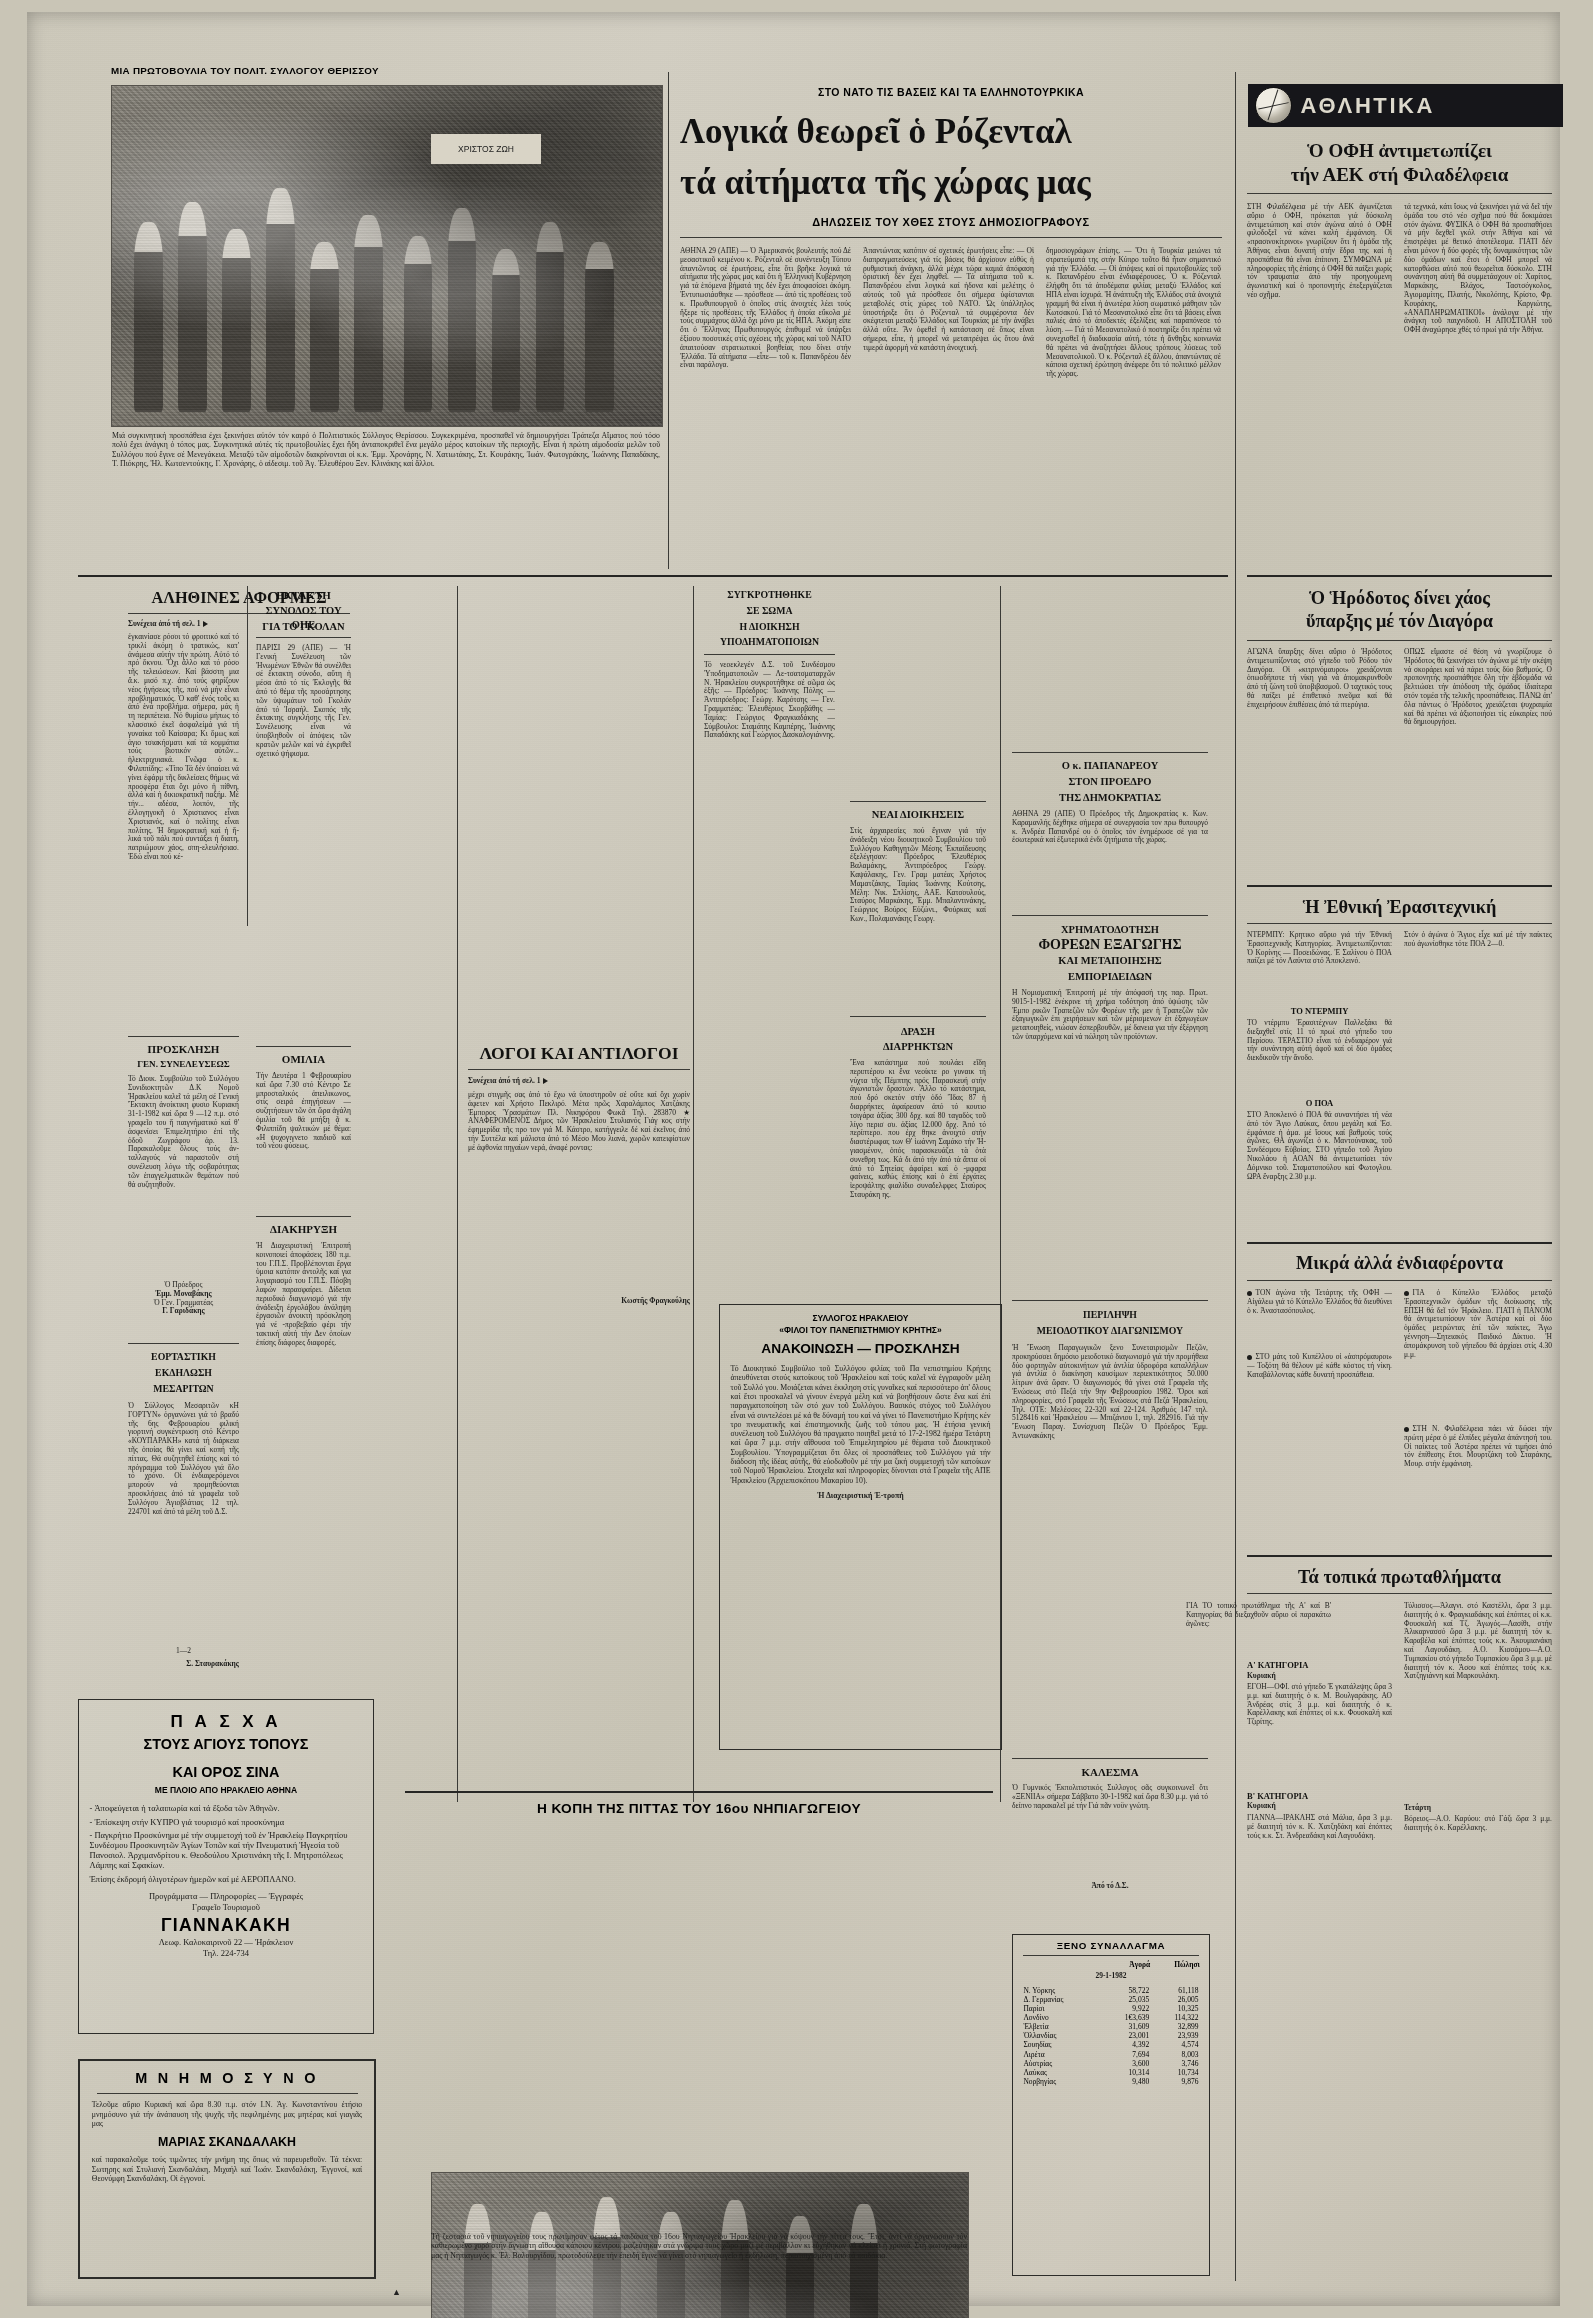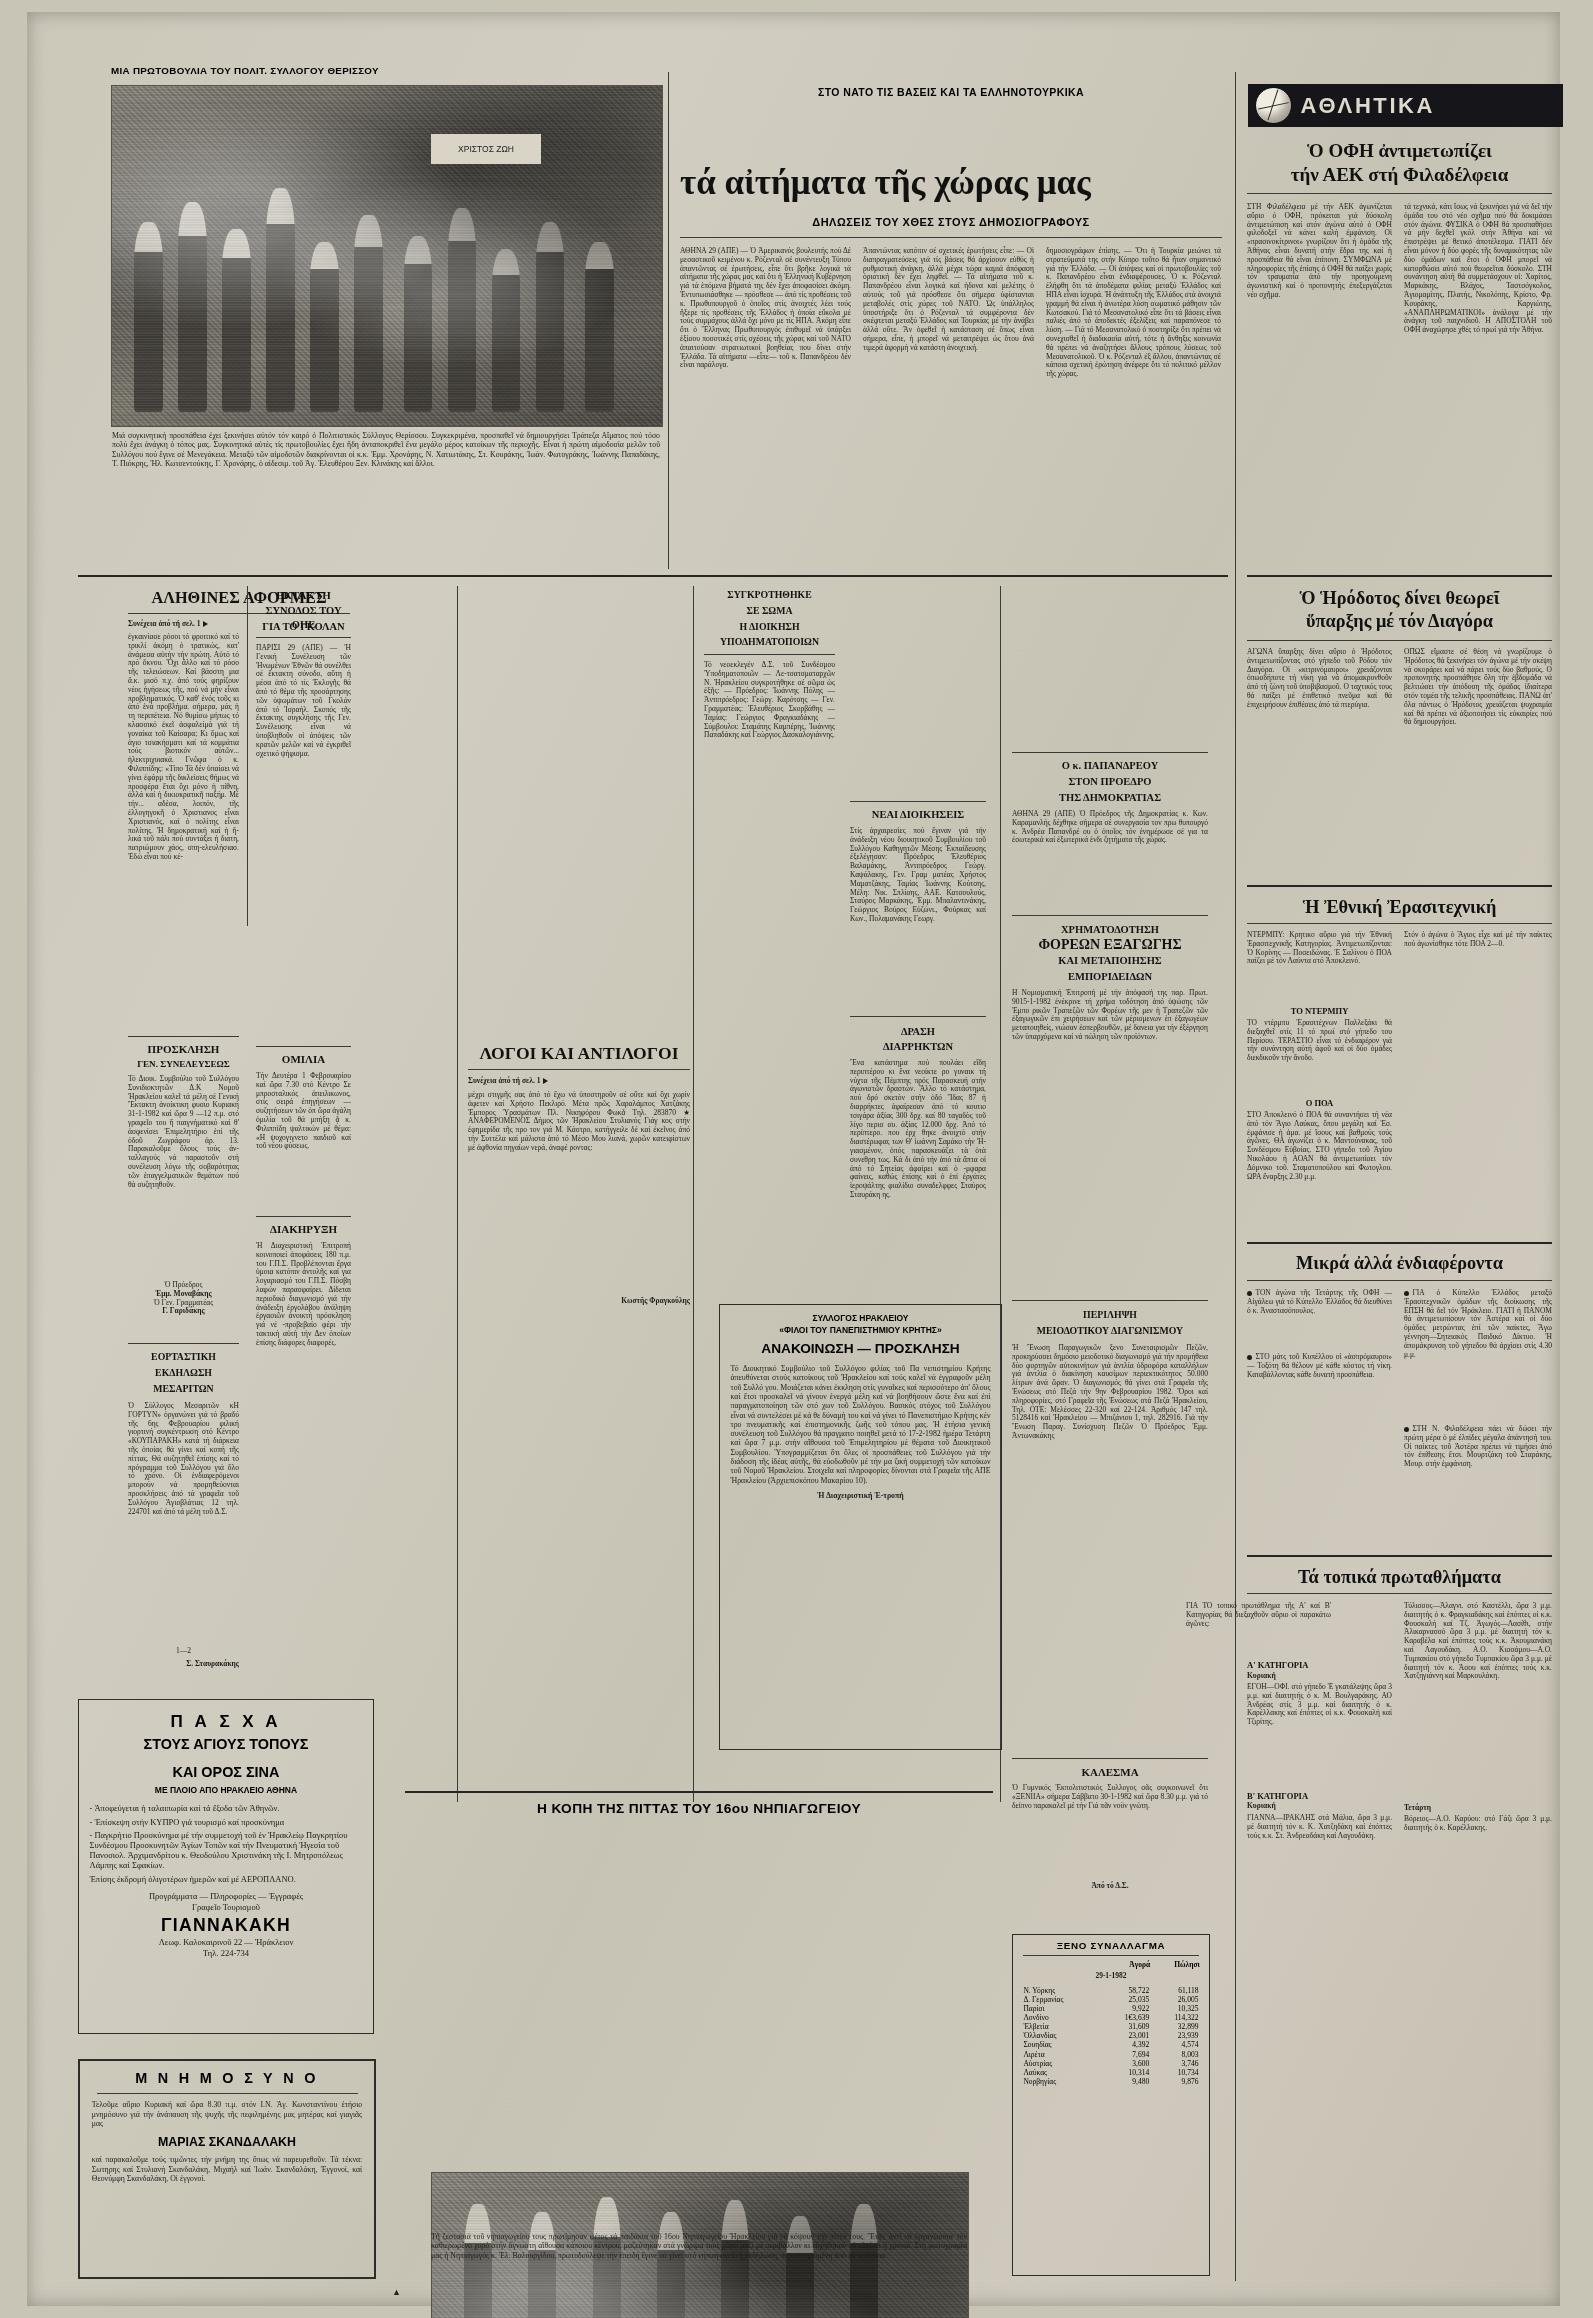--- a/index.html
+++ b/index.html
@@ -104,20 +104,21 @@
       <span style="left:77%;height:56%"></span>
         <span style="left:86%;height:50%"></span>
     </div>
     <div style="position:absolute;left:58%;top:14%;width:20%;height:9%;background:#d9d4c6;color:#222;font-size:8.5px;display:flex;align-items:center;justify-content:center;z-index:3;font-family:'Liberation Sans',sans-serif;">ΧΡΙΣΤΟΣ ΖΩΗ</div>
   </div>
   <div class="blk tiny2 just" style="left:112px;top:431px;width:548px;">Μιά συγκινητική προσπάθεια έχει ξεκινήσει αὐτόν τόν καιρό ὁ Πολιτιστικός Σύλλογος Θερίσσου. Συγκεκριμένα, προσπαθεῖ νά δημιουργήσει Τράπεζα Αἵματος πού τόσο πολύ ἔχει ἀνάγκη ὁ τόπος μας. Συγκινητικά αὐτές τίς πρωτοβουλίες ἔχει ἤδη ἀνταποκριθεῖ ἕνα μεγάλο μέρος κατοίκων τῆς περιοχῆς. Εἶναι ἡ πρώτη αἱμοδοσία μελῶν τοῦ Συλλόγου πού ἔγινε σέ Μενεγάκεια. Μεταξύ τῶν αἱμοδοτῶν διακρίνονται οἱ κ.κ. Ἐμμ. Χρονάρης, Ν. Χατιωτάκης, Στ. Κουράκης, Ἰωάν. Φωτογράκης, Ἰωάννης Παπαδάκης, Τ. Πιόκρης, Ἠλ. Κωτσεντούκης, Γ. Χρονάρης, ὁ αἰδεσιμ. τοῦ Ἁγ. Ἐλευθέρου Ξεν. Κλινάκης καί ἄλλοι.</div>
 
   <div class="col-rule" style="left:668px;top:72px;height:497px;"></div>
 
   <div class="blk sans ctr" style="left:693px;top:86px;width:516px;font-size:10.5px;font-weight:bold;letter-spacing:0.4px;">ΣΤΟ ΝΑΤΟ ΤΙΣ ΒΑΣΕΙΣ ΚΑΙ ΤΑ ΕΛΛΗΝΟΤΟΥΡΚΙΚΑ</div>
+  <div class="blk hdl" style="left:680px;top:111px;width:542px;font-size:35px;line-height:41px;">Λογικά θεωρεῖ ὁ Ρόζενταλ</div>
   <div class="blk hdl" style="left:680px;top:162px;width:542px;font-size:35px;line-height:41px;">τά αἰτήματα τῆς χώρας μας</div>
   <div class="blk sans ctr" style="left:693px;top:216px;width:516px;font-size:11px;font-weight:bold;letter-spacing:0.5px;">ΔΗΛΩΣΕΙΣ ΤΟΥ ΧΘΕΣ ΣΤΟΥΣ ΔΗΜΟΣΙΟΓΡΑΦΟΥΣ</div>
   <div class="hrule" style="left:680px;top:237px;width:542px;"></div>
 
   <div class="blk tiny just" style="left:680px;top:247px;width:171px;">ΑΘΗΝΑ 29 (ΑΠΕ) — Ὁ Ἀμερικανός βουλευτής πού Δέ μεσαστικοῦ κειμένου κ. Ρόζενταλ σέ συνέντευξη Τύπου ἀπαντῶντας σέ ἐρωτήσεις, εἶπε ὅτι βρῆκε λογικά τά αἰτήματα τῆς χώρας μας καί ὅτι ἡ Ἑλληνική Κυβέρνηση γιά τά ἑπόμενα βήματά της δέν ἔχει ἀποφασίσει ἀκόμη. Ἐντυπωσιάσθηκε — πρόσθεσε — ἀπό τίς προθέσεις τοῦ κ. Πρωθυπουργοῦ ὁ ὁποῖος στίς ἀνοιχτές λέει τούς ἤξερε τίς προθέσεις τῆς Ἑλλάδος ἡ ὁποία εὔκολα μέ τούς συμμάχους ἀλλά ὄχι μόνο με τίς ΗΠΑ. Ἀκόμη εἶπε ὅτι ὁ Ἕλληνας Πρωθυπουργός ἐπιθυμεῖ νά ὑπάρξει ἐξίσου ποσοτικές στίς σχέσεις τῆς χώρας καί τοῦ ΝΑΤΟ ἀπαιτούσαν στρατιωτικοί βοηθείας που δίνει στήν Ἑλλάδα. Τά αἰτήματα —εἶπε— τοῦ κ. Παπανδρέου δέν εἶναι παράλογα.</div>
   <div class="blk tiny just" style="left:863px;top:247px;width:171px;">Ἀπαντώντας κατόπιν σέ σχετικές ἐρωτήσεις εἶπε: — Οἱ διαπραγματεύσεις γιά τίς βάσεις θά ἀρχίσουν εὐθύς ἡ ρυθμιστική ἀνάγκη, ἀλλά μέχρι τώρα καμιά ἀπόφαση ὁριστική δέν ἔχει ληφθεῖ. — Τά αἰτήματα τοῦ κ. Παπανδρέου εἶναι λογικά καί ἡδονα καί μελέτης ὁ αὐτούς τοῦ γιά πρόσθεσε ὅτι σήμερα ὑφίστανται μεταβολές στίς χώρες τοῦ ΝΑΤΟ. Ὡς ὑπάλληλος ὑποστήριξε ὅτι ὁ Ρόζενταλ τά συμφέροντα δέν σκέφτεται μεταξύ Ἑλλάδος καί Τουρκίας μέ τήν ἀνάβει ἀλλά οὔτε. Ἂν ὁφεθεῖ ἡ κατάσταση σέ ὅπως εἶναι σήμερα, εἶπε, ἡ μπορεῖ νά μεταιτρέψει ὡς ὅτου ἀνά τιμερά ἀφορμή νά κατάστη ἀνοιχτική.</div>
   <div class="blk tiny just" style="left:1046px;top:247px;width:175px;">δημοσιογράφων ἐπίσης. — Ὅτι ἡ Τουρκία μειώνει τά στρατεύματά της στήν Κύπρο τοῦτο θά ἦταν σημαντικό γιά τήν Ἑλλάδα. — Οἱ ἀπόψεις καί οἱ πρωτοβουλίες τοῦ κ. Παπανδρέου εἶναι ἐνδιαφέρουσες. Ὁ κ. Ρόζενταλ ἐλήφθη ὅτι τά ἀποδέματα φιλίας μεταξύ Ἑλλάδος καί ΗΠΑ εἶναι ἰσχυρά. Ἡ ἀνάπτυξη τῆς Ἑλλάδος στά ἀνοιχτά γραμμή θά εἶναι ἡ ἀνωτέρα λύση σωματικό μάθησιν τῶν Κωτσακού. Γιά τό Μεσανατολικό εἶπε ὅτι τά βάσεις εἶναι παλιές ἀπό τό ἀποδεκτές ἐξελίξεις καί παραπόνεσε τό λύση. — Γιά τό Μεσανατολικό ὁ ποστηρίξε ὅτι πρέπει νά συνεχισθεῖ ἡ διαδικασία αὐτή, τότε ἡ ἄνθηξις κοινωνία θά πρέπει νά ἀναζητήσει ἄλλους τρόπους λύσεως τοῦ Μεσανατολικοῦ. Ὁ κ. Ρόζενταλ ἐξ ἄλλου, ἀπαντώντας σέ κάποια σχετική ἐρώτηση ἀνέφερε ὅτι τό πολιτικό μέλλον τῆς χώρας.</div>
 
   <div class="col-rule" style="left:1235px;top:72px;height:2209px;"></div>
 
@@ -337,21 +338,21 @@
       <span style="left:30%;height:64%;bottom:30%"></span>
         <span style="left:42%;height:60%;bottom:30%"></span>
       <span style="left:54%;height:63%;bottom:30%"></span>
         <span style="left:66%;height:59%;bottom:30%"></span>
       <span style="left:78%;height:62%;bottom:30%"></span>
     </div>
   </div>
   <div class="blk tiny2 just" style="left:431px;top:2232px;width:536px;">Τῆ ζεστασιά τοῦ νηπιαγωγείου τους πρωτίμησαν φέτος τά παιδάκια τοῦ 16ου Νηπιαγωγείου Ἡρακλείου γιά νά κόψουν τήν πίττα τους. Ἔτσι, ἀντί νά ὀργανώσουν τόν καθιερωμένο χορό στήν ἄγνωστη αἴθουσα κάποιου κέντρου, μαζεύτηκαν στά γνώριμα τους χῶρο μαζί μέ περιβάλλον κι εὐχήθηκαν νά κλείσει ἡ χρονιά. Στή φωτογραφία μας ἡ Νηπιαγωγός κ. Ἑλ. Βαλουργίδου, πρωτοδούλεψε τήν ἐπειδή ἔγινε νά γίνει στό νηπιαγωγεῖο ἡ ἐκδήλωση, περιστοιχισμένη ἀπό τά παιδάκια.</div>
 
   <div class="hrule thick" style="left:1247px;top:575px;width:305px;height:2px;"></div>
-  <div class="blk hdl ctr" style="left:1247px;top:587px;width:305px;font-size:18.3px;line-height:22px;">Ὁ Ἡρόδοτος δίνει θεωρεῖ</div>
+  <div class="blk hdl ctr" style="left:1247px;top:587px;width:305px;font-size:18.3px;line-height:22px;">Ὁ Ἡρόδοτος δίνει χάος</div>
   <div class="blk hdl ctr" style="left:1247px;top:610px;width:305px;font-size:18.3px;line-height:22px;">ὕπαρξης μέ τόν Διαγόρα</div>
   <div class="hrule" style="left:1247px;top:640px;width:305px;"></div>
   <div class="blk tiny just" style="left:1247px;top:648px;width:145px;">ΑΓΩΝΑ ὕπαρξης δίνει αὔριο ὁ Ἡρόδοτος ἀντιμετωπίζοντας στό γήπεδο τοῦ Ρόδου τόν Διαγόρα. Οἱ «κιτρινόμαυροι» χρειάζονται ὁπωσδήποτε τή νίκη γιά νά ἀπομακρυνθοῦν ἀπό τή ζώνη τοῦ ὑποβιβασμοῦ. Ο ταχτικός τους θά παίξει μέ ἐπιθετικό πνεῦμα καί θά ἐπιχειρήσουν ἐπιθέσεις ἀπό τά πτερύγια.</div>
   <div class="blk tiny just" style="left:1404px;top:648px;width:148px;">ΟΠΩΣ εἴμαστε σέ θέση νά γνωρίζουμε ὁ Ἡρόδοτος θά ξεκινήσει τόν ἀγώνα μέ τήν σκέψη νά σκοράρει καί νά πάρει τούς δύο βαθμούς. Ο προπονητής προσπάθησε ὅλη τήν ἑβδομάδα νά βελτιώσει τήν ἀπόδοση τῆς ὁμάδας ἰδιαίτερα στόν τομέα τῆς τελικῆς προσπάθειας. ΠΑΝΩ ἀπ' ὅλα πάντως ὁ Ἡρόδοτος χρειάζεται ψυχραιμία καί θά πρέπει νά ἀξιοποιήσει τίς εὐκαιρίες πού θά δημιουργήσει.</div>
 
   <div class="hrule thick" style="left:1247px;top:885px;width:305px;height:2px;"></div>
   <div class="blk hdl ctr" style="left:1247px;top:897px;width:305px;font-size:18.3px;">Ἡ Ἐθνική Ἐρασιτεχνική</div>
   <div class="hrule" style="left:1247px;top:923px;width:305px;"></div>
   <div class="blk tiny just" style="left:1247px;top:931px;width:145px;">ΝΤΕΡΜΠΥ: Κρητικο αὔριο γιά τήν Ἐθνική Ἐρασιτεχνικῆς Κατηγορίας. Ἀντιμετωπίζονται: Ὁ Κορίνης — Ποσειδώνας. Ἐ Σαλίνου ὁ ΠΟΑ παίζει μέ τόν Λαύντα στό Ἀποκλεινό.</div>
   <div class="blk secttl" style="left:1247px;top:1006px;width:145px;font-size:8.5px;">ΤΟ ΝΤΕΡΜΠΥ</div>

